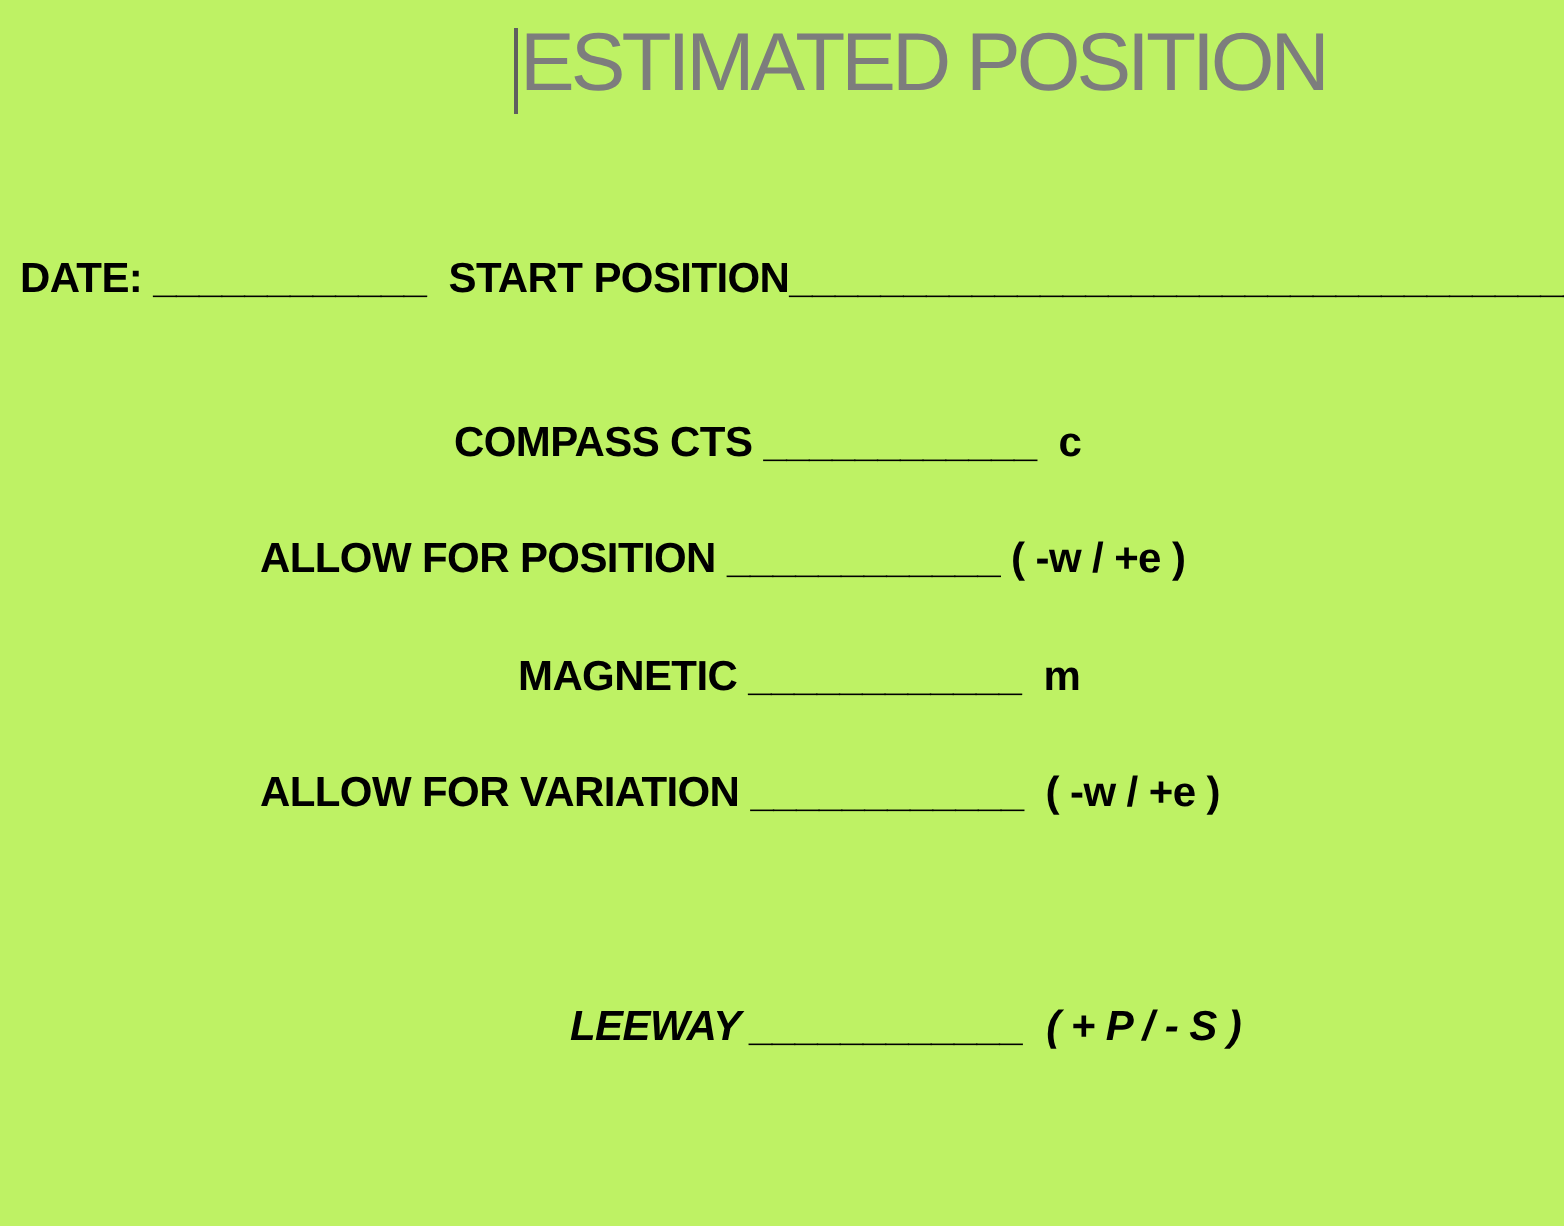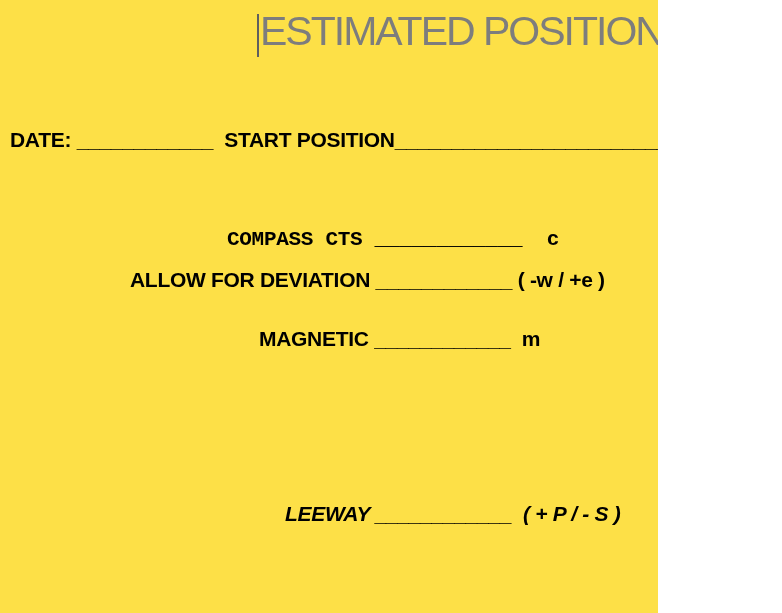--- a/index.html
+++ b/index.html
@@ -2,23 +2,23 @@
 <html><head>
 <meta charset="utf-8">
 <style>
   html, body {
     margin: 0;
     padding: 0;
     background: #ffffff;
   }
   #page {
     position: relative;
-    width: 658px;
+    width: 782px;
     height: 613px;
-    background: #fde047;
+    background: #bef264;
     overflow: hidden;
     font-family: "Liberation Sans", sans-serif;
   }
   .doc-title {
     position: absolute;
     top: 6px;
     left: 260px;
     font-size: 41px;
     line-height: 50px;
     letter-spacing: -2px;
@@ -37,43 +37,44 @@
   .line {
     position: absolute;
     font-size: 21px;
     line-height: 24px;
     font-weight: 700;
     color: #000000;
     white-space: pre;
     letter-spacing: -0.3px;
   }
   .line-date      { top: 128px; left: 10px;  }
-  .line-compass   { top: 228px; left: 227px; font-family: Liberation Mono, monospace; }
+  .line-compass   { top: 210px; left: 227px; }
   .line-deviation { top: 268px; left: 130px; }
   .line-magnetic  { top: 327px; left: 259px; }
   .line-variation { top: 385px; left: 130px; }
   .line-true      { top: 444px; left: 309px; }
   .line-leeway    { top: 502px; left: 285px; font-style: italic; }
   .line-plot      { top: 560px; left: 130px; }
 </style>
 </head>
 <body>
 
 <div id="page">
 
   <div class="caret"></div>
 
   <div class="doc-title">ESTIMATED POSITION</div>
 
   <div class="line line-date">DATE: ____________  START POSITION____________________________________</div>
 
   <div class="line line-compass">COMPASS CTS ____________  c</div>
 
-  <div class="line line-deviation">ALLOW FOR DEVIATION ____________ ( -w / +e )</div>
+  <div class="line line-deviation">ALLOW FOR POSITION ____________ ( -w / +e )</div>
 
   <div class="line line-magnetic">MAGNETIC ____________  m</div>
 
+  <div class="line line-variation">ALLOW FOR VARIATION ____________  ( -w / +e )</div>
 
 
   <div class="line line-leeway">LEEWAY ____________  ( + P / - S )</div>
 
 
 </div>
 
 </body></html>

